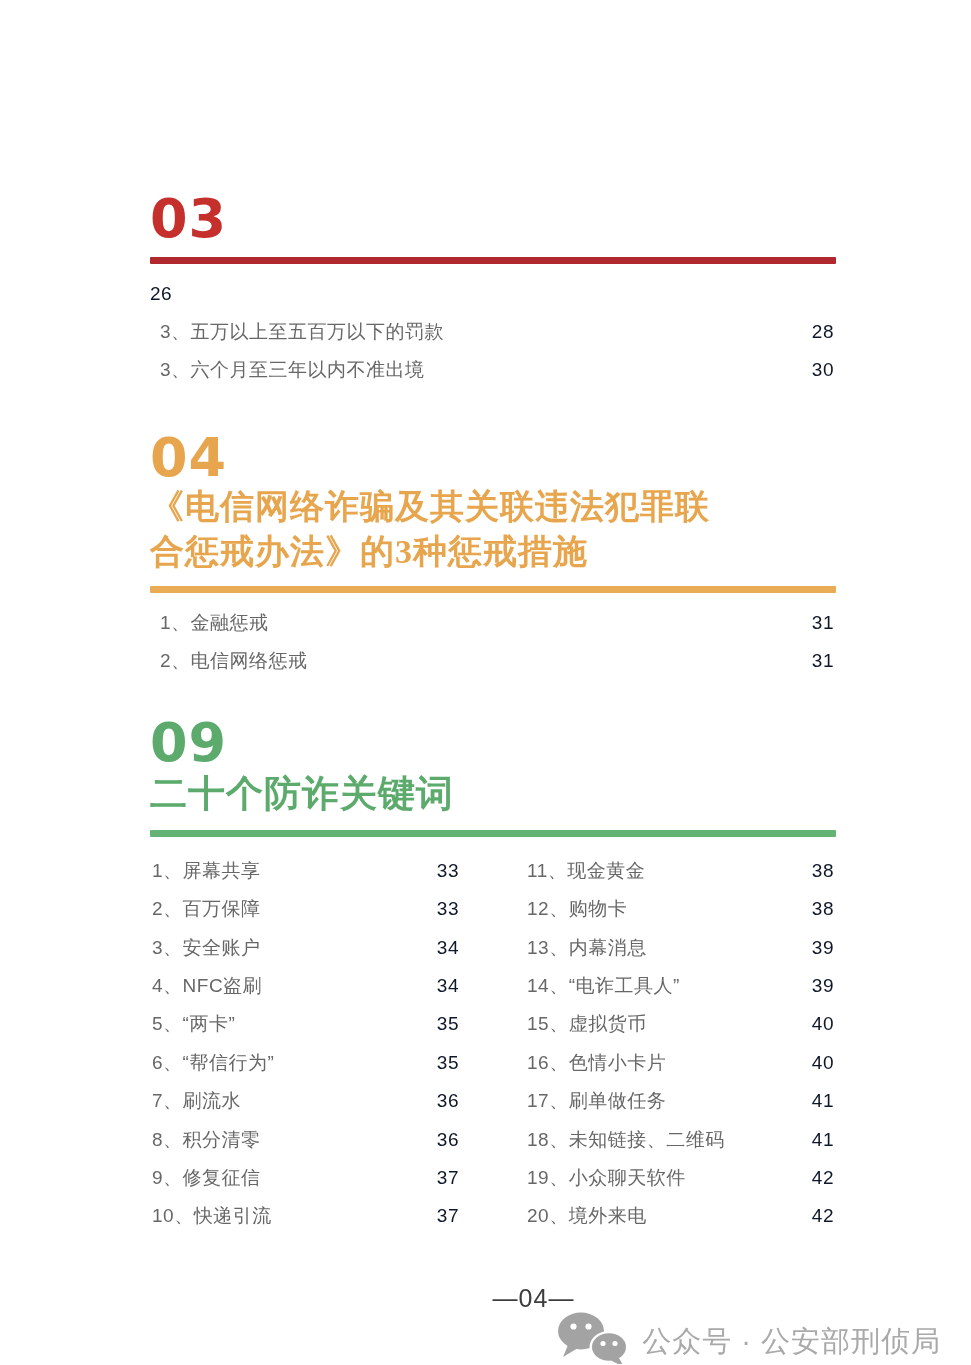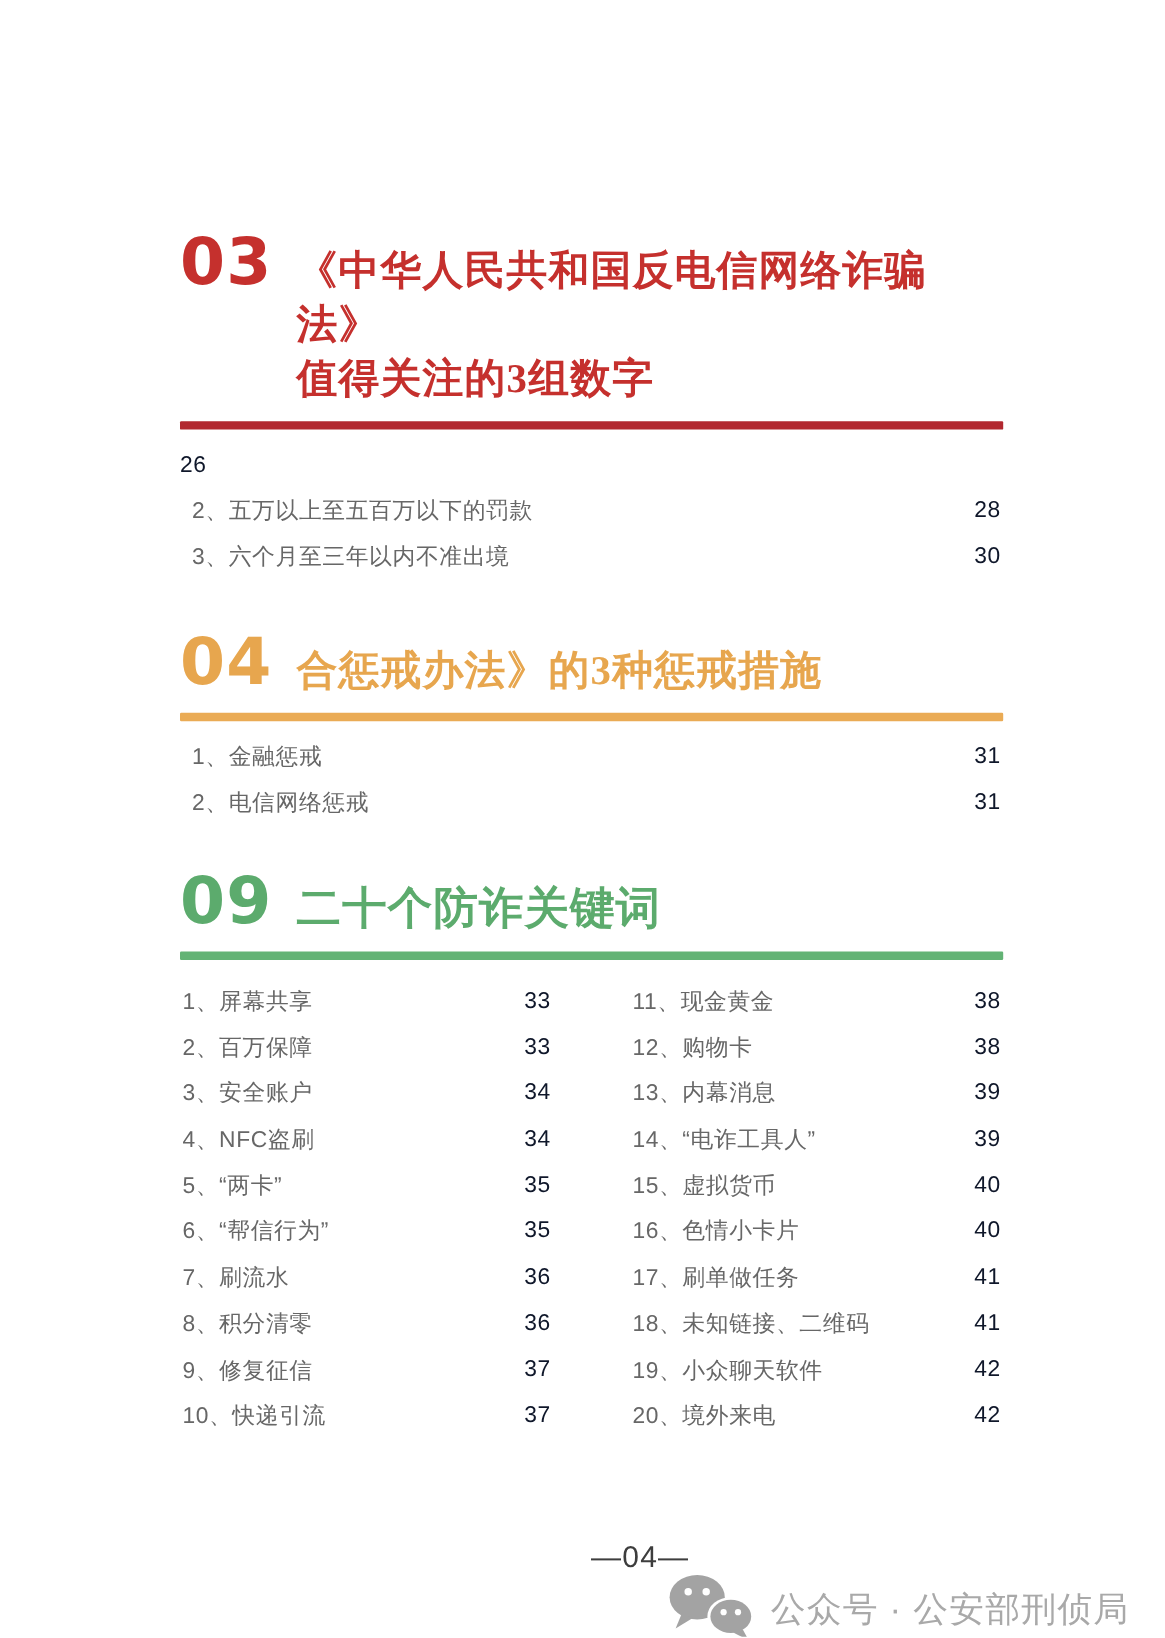--- a/index.html
+++ b/index.html
@@ -5,21 +5,21 @@
   html,body{margin:0;padding:0;}
   body{
     width:971px;height:1365px;background:#ffffff;
     font-family:"Liberation Sans","DejaVu Sans",sans-serif;
     position:relative;overflow:hidden;
   }
   .page{position:relative;width:971px;height:1365px;background:#ffffff;}
   .content{position:absolute;left:150px;top:192px;width:686px;}
 
   
-  .sec-heading{display:flex;align-items:baseline;}
+  .sec-heading{display:flex;align-items:baseline;flex-direction:column;}
   .sec-number{
     font-family:"DejaVu Sans","Liberation Sans",sans-serif;
     font-weight:bold;font-size:54px;line-height:1.0;
     letter-spacing:1px;flex:0 0 auto;margin-right:20px;
   }
   .sec-title{
     font-family:"Liberation Serif","DejaVu Serif",serif;
     font-weight:bold;font-size:34px;line-height:1.32;margin:0;
     letter-spacing:1px;
   }
@@ -72,45 +72,42 @@
 </style>
 </head>
 <body>
 
 <div class="page">
   <main class="content">
 
     <section class="toc-section s03">
       <div class="sec-heading">
         <div class="sec-number">03</div>
-        <h2 class="sec-title">
-          <span class="title-line">《中华人民共和国反电信网络诈骗法》</span>
-          <span class="title-line">值得关注的3组数字</span>
-        </h2>
       </div>
       <div class="sec-bar"></div>
       <ul class="toc-list">
         <li class="toc-row">
           <span class="toc-page">26</span>
         </li>
         <li class="toc-row">
-          <span class="toc-label">2、五万以上至五百万以下的罚款</span>
+          <span class="toc-label">3、五万以上至五百万以下的罚款</span>
           <span class="toc-page">28</span>
         </li>
         <li class="toc-row">
           <span class="toc-label">3、六个月至三年以内不准出境</span>
           <span class="toc-page">30</span>
         </li>
       </ul>
     </section>
 
     <section class="toc-section s04">
       <div class="sec-heading">
         <div class="sec-number">04</div>
         <h2 class="sec-title">
+          <span class="title-line">《电信网络诈骗及其关联违法犯罪联</span>
           <span class="title-line">合惩戒办法》的3种惩戒措施</span>
         </h2>
       </div>
       <div class="sec-bar"></div>
       <ul class="toc-list">
         <li class="toc-row">
           <span class="toc-label">1、金融惩戒</span>
           <span class="toc-page">31</span>
         </li>
         <li class="toc-row">

